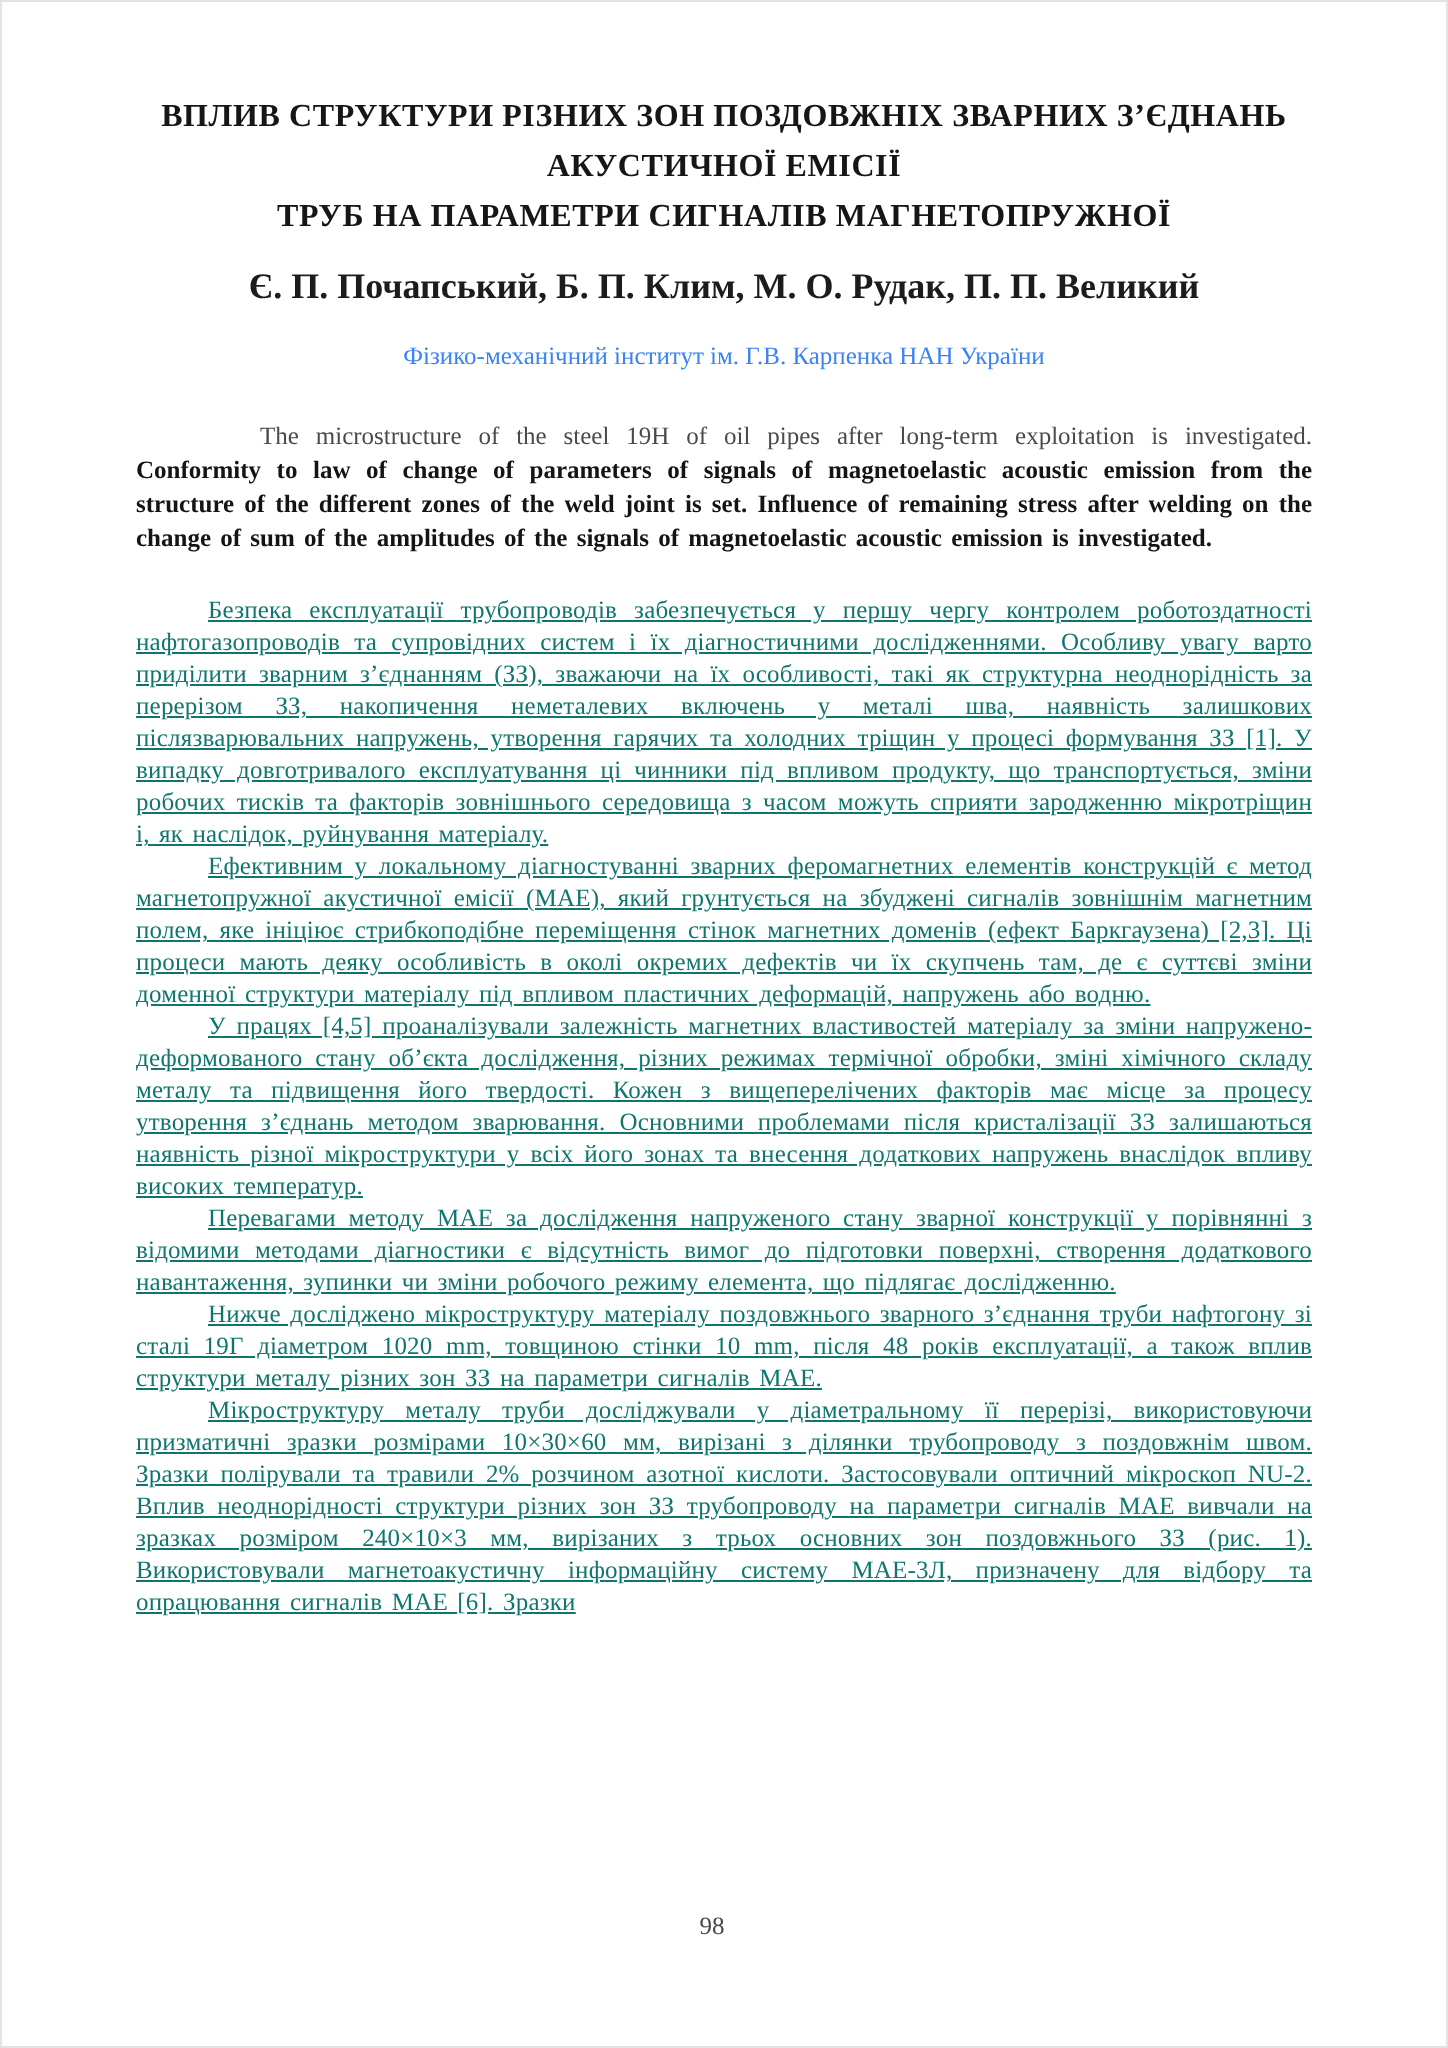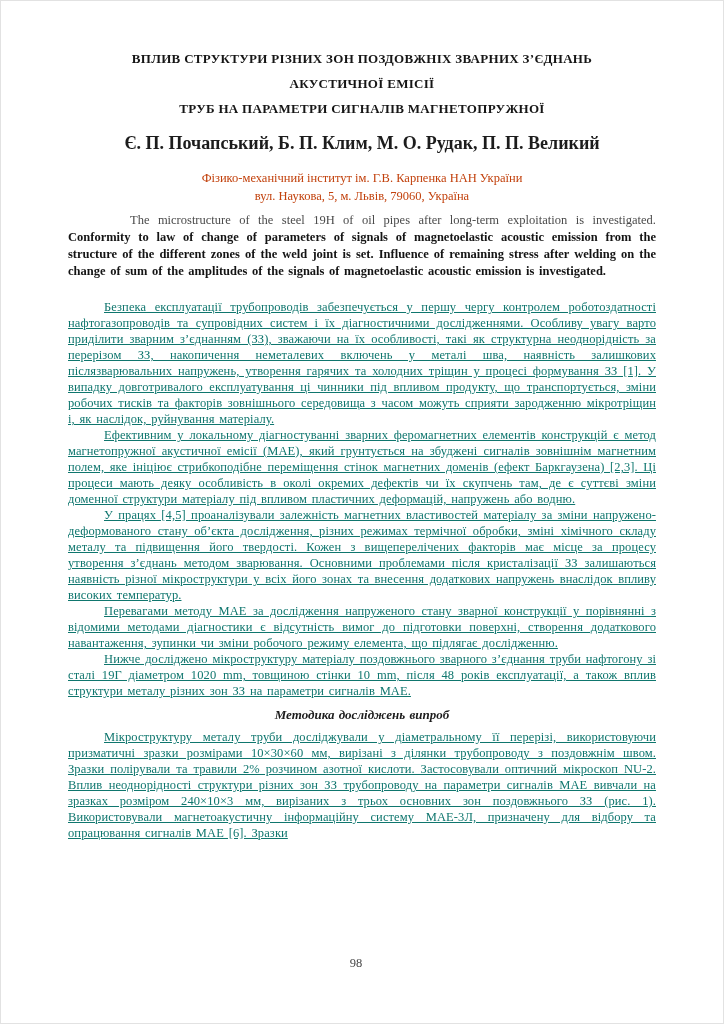--- a/index.html
+++ b/index.html
@@ -16,40 +16,40 @@
     box-sizing: border-box;
     border: 1px solid #e2e2e2;
     padding: 45px 67px 0 67px;
     font-family: "Liberation Serif", "DejaVu Serif", serif;
     color: #262626;
     overflow: hidden;
   }
   .article-title {
     text-align: center;
     font-weight: bold;
-    font-size: 13px;
+    font-size: 16px;
     line-height: 25px;
     color: #161616;
     letter-spacing: 0.3px;
     margin-bottom: 13px;
   }
   .authors {
     text-align: center;
     font-weight: bold;
     font-size: 18px;
     line-height: 18px;
     color: #1c1c1c;
     margin-bottom: 17px;
   }
   .affiliation {
     text-align: center;
     font-size: 12.5px;
     line-height: 18px;
-    color: #c2410c;
-    margin-bottom: 7px;
+    color: #3b82f6;
+    margin-bottom: 23px;
   }
   .abstract {
     text-align: justify;
     text-indent: 36px;
     font-size: 12.5px;
     line-height: 17px;
     word-spacing: 1.5px;
     margin: 0 0 19px 0;
   }
   .abstract .lead {
@@ -100,30 +100,28 @@
   <div class="article-title">
     <div>ВПЛИВ СТРУКТУРИ РІЗНИХ ЗОН ПОЗДОВЖНІХ ЗВАРНИХ З’ЄДНАНЬ</div>
     <div>АКУСТИЧНОЇ ЕМІСІЇ</div>
     <div>ТРУБ НА ПАРАМЕТРИ СИГНАЛІВ МАГНЕТОПРУЖНОЇ</div>
   </div>
 
   <div class="authors">Є. П. Почапський, Б. П. Клим, М. О. Рудак, П. П. Великий</div>
 
   <div class="affiliation">
     <div>Фізико-механічний інститут ім. Г.В. Карпенка НАН України</div>
-    <div>вул. Наукова, 5, м. Львів, 79060, Україна</div>
   </div>
 
   <p class="abstract"><span class="lead">The microstructure of the steel 19H of oil pipes after long-term exploitation is investigated. </span><span class="emph">Conformity to law of change of parameters of signals of magnetoelastic acoustic emission from the structure of the different zones of the weld joint is set. Influence of remaining stress after welding on the change of sum of the amplitudes of the signals of magnetoelastic acoustic emission is investigated.</span></p>
 
   <p class="body-par">Безпека експлуатації трубопроводів забезпечується у першу чергу контролем роботоздатності нафтогазопроводів та супровідних систем і їх діагностичними дослідженнями. Особливу увагу варто приділити зварним з’єднанням (ЗЗ), зважаючи на їх особливості, такі як структурна неоднорідність за перерізом ЗЗ, накопичення неметалевих включень у металі шва, наявність залишкових післязварювальних напружень, утворення гарячих та холодних тріщин у процесі формування ЗЗ [1]. У випадку довготривалого експлуатування ці чинники під впливом продукту, що транспортується, зміни робочих тисків та факторів зовнішнього середовища з часом можуть сприяти зародженню мікротріщин і, як наслідок, руйнування матеріалу.</p>
   <p class="body-par">Ефективним у локальному діагностуванні зварних феромагнетних елементів конструкцій є метод магнетопружної акустичної емісії (МАЕ), який грунтується на збуджені сигналів зовнішнім магнетним полем, яке ініціює стрибкоподібне переміщення стінок магнетних доменів (ефект Баркгаузена) [2,3]. Ці процеси мають деяку особливість в околі окремих дефектів чи їх скупчень там, де є суттєві зміни доменної структури матеріалу під впливом пластичних деформацій, напружень або водню.</p>
   <p class="body-par">У працях [4,5] проаналізували залежність магнетних властивостей матеріалу за зміни напружено-деформованого стану об’єкта дослідження, різних режимах термічної обробки, зміні хімічного складу металу та підвищення його твердості. Кожен з вищеперелічених факторів має місце за процесу утворення з’єднань методом зварювання. Основними проблемами після кристалізації ЗЗ залишаються наявність різної мікроструктури у всіх його зонах та внесення додаткових напружень внаслідок впливу високих температур.</p>
   <p class="body-par">Перевагами методу МАЕ за дослідження напруженого стану зварної конструкції у порівнянні з відомими методами діагностики є відсутність вимог до підготовки поверхні, створення додаткового навантаження, зупинки чи зміни робочого режиму елемента, що підлягає дослідженню.</p>
   <p class="body-par">Нижче досліджено мікроструктуру матеріалу поздовжнього зварного з’єднання труби нафтогону зі сталі 19Г діаметром 1020 mm, товщиною стінки 10 mm, після 48 років експлуатації, а також вплив структури металу різних зон ЗЗ на параметри сигналів МАЕ.</p>
 
-  <div class="section-heading">Методика досліджень випроб</div>
 
   <p class="body-par">Мікроструктуру металу труби досліджували у діаметральному її перерізі, використовуючи призматичні зразки розмірами 10×30×60 мм, вирізані з ділянки трубопроводу з поздовжнім швом. Зразки полірували та травили 2% розчином азотної кислоти. Застосовували оптичний мікроскоп NU-2. Вплив неоднорідності структури різних зон ЗЗ трубопроводу на параметри сигналів МАЕ вивчали на зразках розміром 240×10×3 мм, вирізаних з трьох основних зон поздовжнього ЗЗ (рис. 1). Використовували магнетоакустичну інформаційну систему МАЕ-3Л, призначену для відбору та опрацювання сигналів МАЕ [6]. Зразки</p>
 
   <div class="page-number">98</div>
 
 </div>
 
 </body></html>

